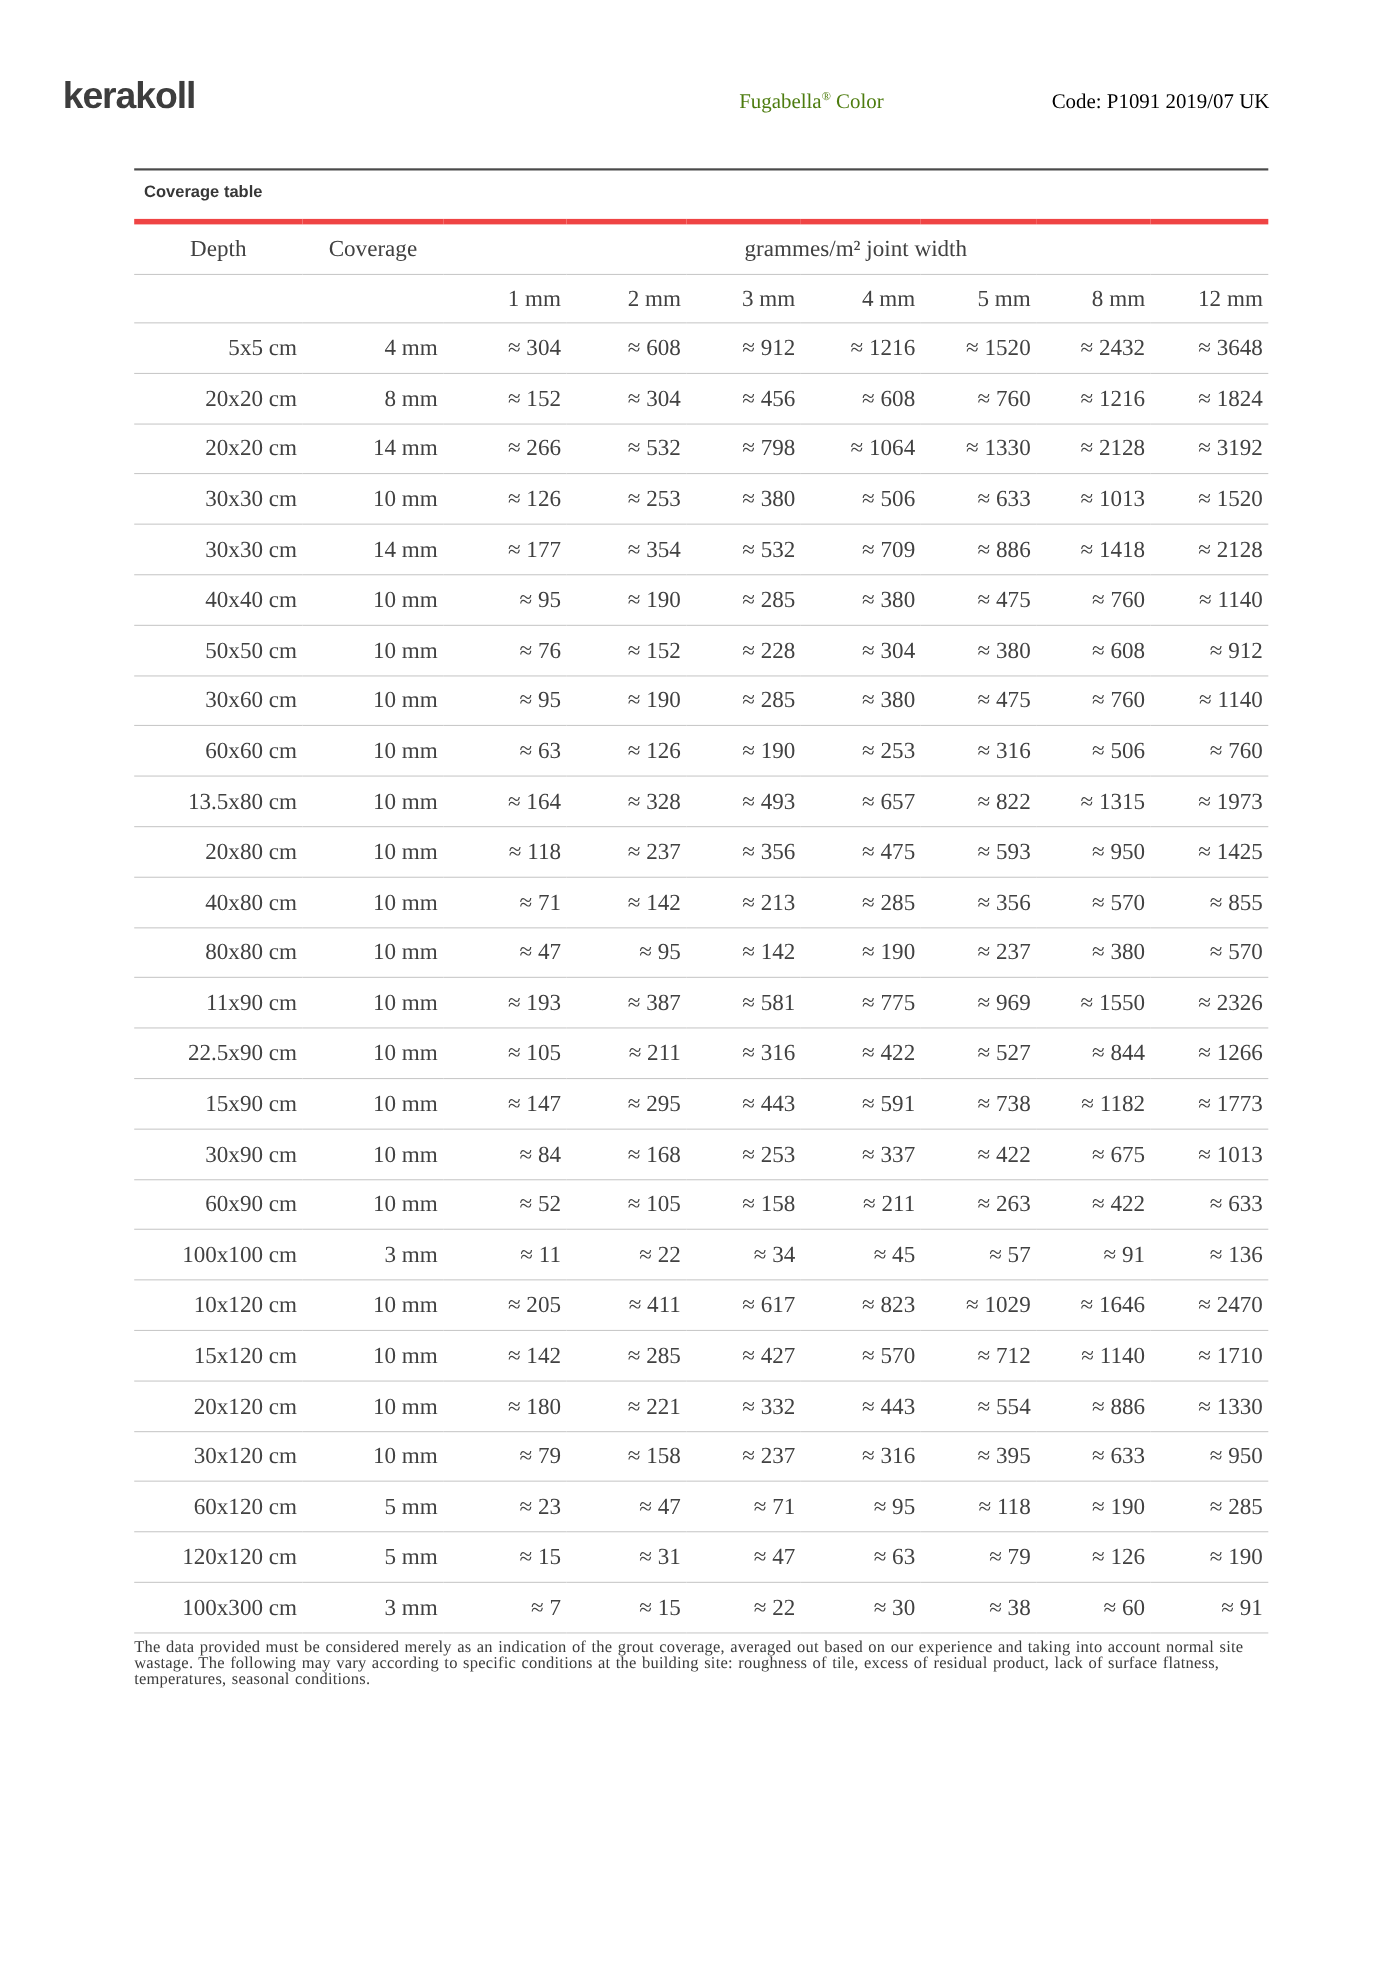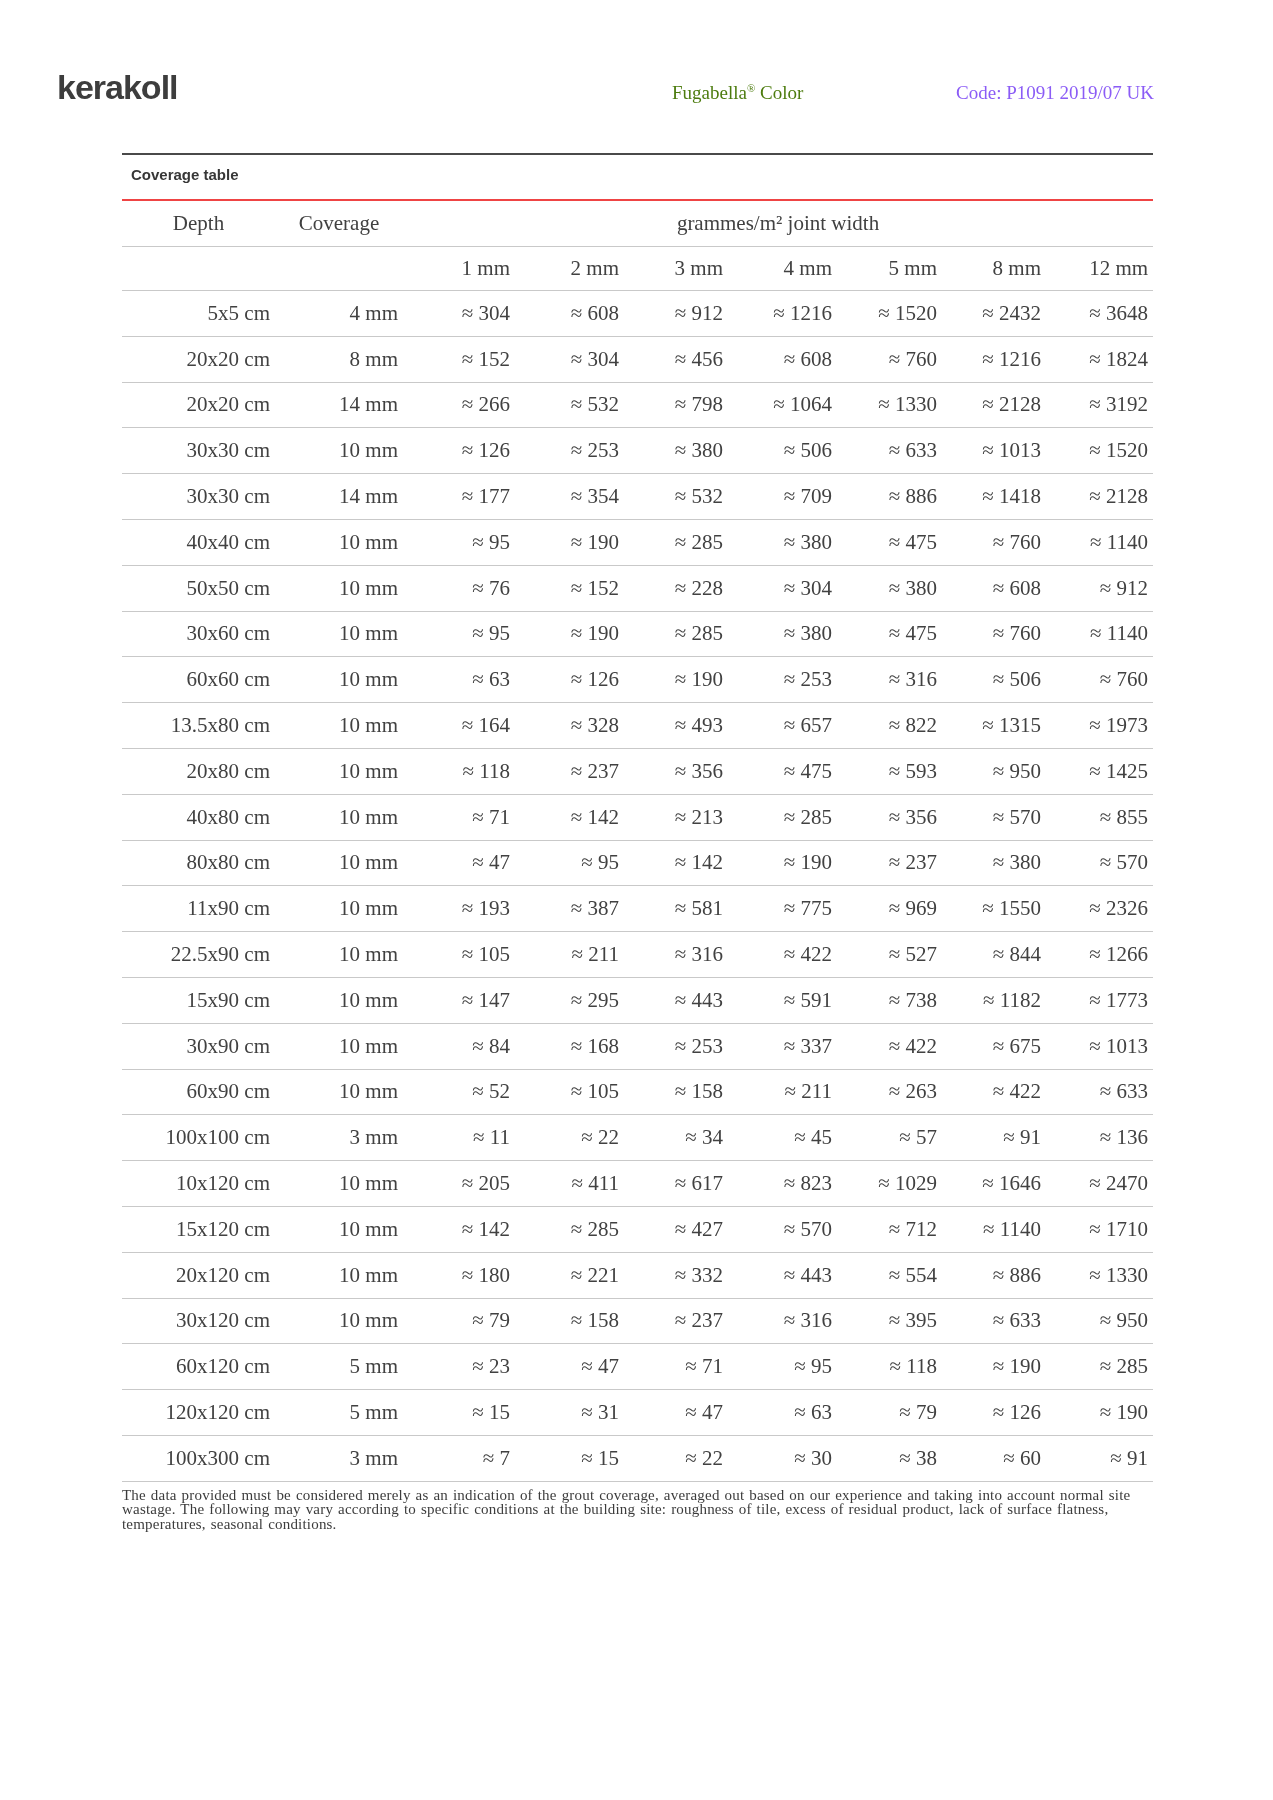--- a/index.html
+++ b/index.html
@@ -27,21 +27,21 @@
     left:672px; top:82px;
     font-size:19px;
     color:#4d7c0f;
     white-space:nowrap;
   }
   .product-name sup{font-size:11px;}
   .doc-code{
     position:absolute;
     right:119px; top:82px;
     font-size:19px;
-    color:#8b5cf6;
+    color:#000000;
     white-space:nowrap;
   }
   
   .coverage-section{
     position:absolute;
     left:122px; top:153px;
     width:1031px;
     border-top:2px solid #4a4a4a;
   }
   .coverage-title{
@@ -59,21 +59,21 @@
     border-collapse:collapse;
   }
   table.coverage-table th, table.coverage-table td{
     font-weight:normal;
     font-size:21px;
     color:#414141;
     padding:0;
     white-space:nowrap;
     vertical-align:middle;
   }
-  tr.group-header-row{border-top:2px solid #ef4444;}
+  tr.group-header-row{border-top:5px solid #ef4444;}
   tr.group-header-row th{height:45px;text-align:center;}
   tr.mm-header-row{border-top:1px solid #c9c9c9;}
   tr.mm-header-row th{height:43px;text-align:right;padding-right:5px;}
   tbody.coverage-body tr{border-top:1px solid #c9c9c9;}
   table.coverage-table{border-bottom:1px solid #c9c9c9;}
   tbody.coverage-body td{
     height:44.8px;
     text-align:right;
     padding-right:5px;
   }

